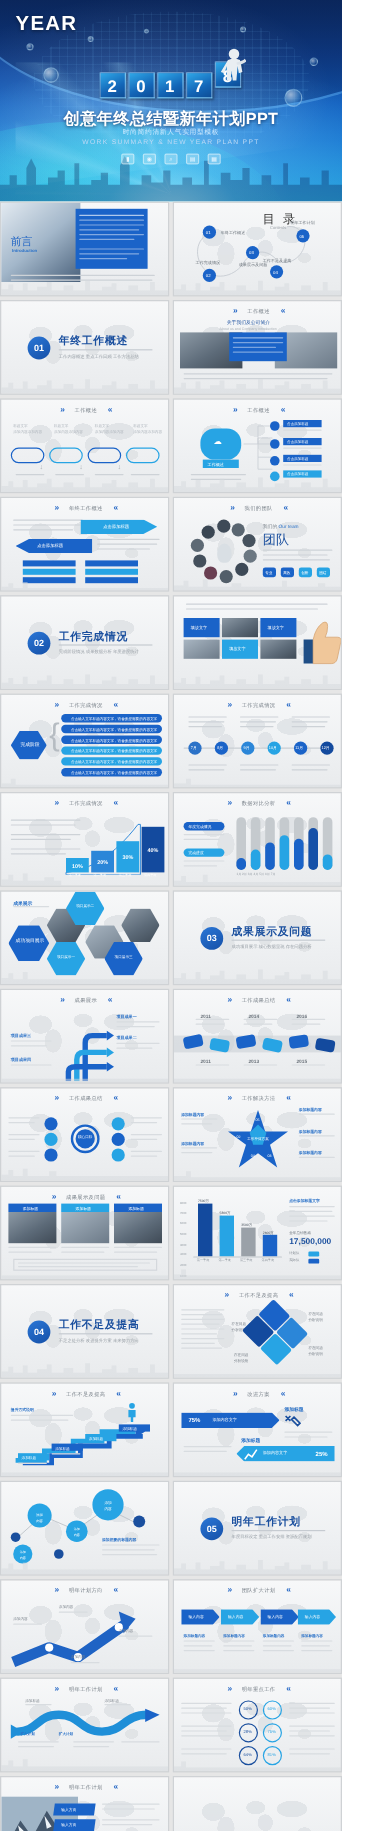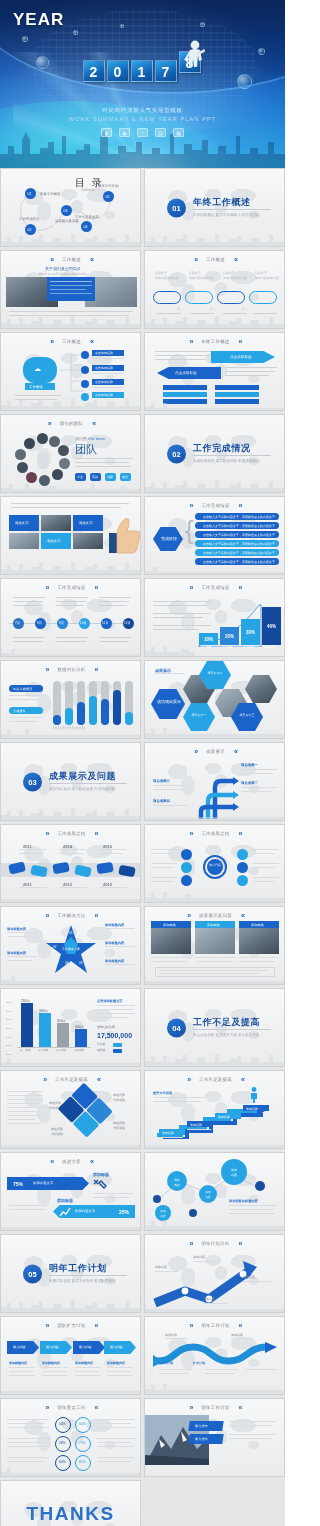--- a/index.html
+++ b/index.html
@@ -210,33 +210,54 @@
     <div class="cube">1</div>
     <div class="cube">7</div>
     <div class="cube up">8</div>
   </div>
   <svg class="figure" viewBox="0 0 22 36">
     <circle cx="12" cy="5" r="4.4" fill="#e9eef2"></circle>
     <path d="M7 10 q5-2 10 0 l2 10 -3 1 -1-6 -1 12 -3 0 -1-8 -1 8 -3 0 0-12 -2 6 -3-1 Z" fill="#e9eef2"></path>
     <path d="M14 12 q5-1 7-3 l1.5 2 q-3 3 -8 3 Z" fill="#dde4ea"></path>
   </svg>
 
+  <div class="cover-title">创意年终总结暨新年计划PPT</div>
   <div class="cover-sub1">时尚简约清新人气实用型模板</div>
   <div class="cover-sub2">WORK SUMMARY &amp; NEW YEAR PLAN PPT</div>
   <div class="cover-icons">
     <span>▮</span>
     <span>◉</span>
     <span>⌕</span>
     <span>▤</span>
     <span>▦</span>
   </div>
 </div>
 
 <div class="grid">
 
+  <div class="slide">
+    <div class="photo" style="left:0;top:0;width:66px;height:66px;background:linear-gradient(140deg,#dfe7ef,#9fb4c8 55%,#5e7governance);background:linear-gradient(140deg,#e3eaf1,#a3b7ca 50%,#49607a);"></div>
+    <div class="minittl" style="left:8px;top:26px;font-size:9px;color:#1f63c4;">前言</div>
+    <div class="bodytxt" style="left:9px;top:37px;font-size:3.6px;color:#2b72c8;font-weight:bold;">Introduction</div>
+    <div class="blk" style="left:62px;top:5px;width:60px;height:50px;"></div>
+    <div class="txl" style="left:65px;top:10px;width:54px;background:rgba(255,255,255,.65);"></div>
+    <div class="txl" style="left:65px;top:14px;width:54px;background:rgba(255,255,255,.45);"></div>
+    <div class="txl" style="left:65px;top:18px;width:54px;background:rgba(255,255,255,.45);"></div>
+    <div class="txl" style="left:65px;top:22px;width:50px;background:rgba(255,255,255,.45);"></div>
+    <div class="txl" style="left:65px;top:26px;width:54px;background:rgba(255,255,255,.45);"></div>
+    <div class="txl" style="left:65px;top:30px;width:46px;background:rgba(255,255,255,.45);"></div>
+    <div class="txl" style="left:65px;top:38px;width:54px;background:rgba(255,255,255,.45);"></div>
+    <div class="txl" style="left:65px;top:42px;width:50px;background:rgba(255,255,255,.45);"></div>
+    <div class="txl" style="left:65px;top:46px;width:40px;background:rgba(255,255,255,.45);"></div>
+    <div class="txl" style="left:8px;top:60px;width:120px;"></div>
+    <div class="txl" style="left:8px;top:64px;width:118px;"></div>
+    <svg class="sky" viewBox="0 0 141 13" preserveAspectRatio="none">
+        <path fill="#d5d9dd" d="M0,13 L0,8 L6,8 L6,4 L10,4 L10,9 L18,9 L18,3 L22,3 L22,9 L30,9 L30,6 L38,6 L38,2 L42,2 L42,9 L52,9 L52,5 L60,5 L60,9 L70,9 L70,1 L74,1 L74,9 L84,9 L84,6 L92,6 L92,3 L96,3 L96,9 L106,9 L106,5 L114,5 L114,9 L124,9 L124,2 L128,2 L128,9 L141,9 L141,13 Z"></path>
+      </svg>
+  </div>
 
   <div class="slide">
     <div class="map"></div>
     <div class="minittl" style="left:74px;top:7px;font-size:10px;color:#333;letter-spacing:2px;">目 录</div>
     <div class="bodytxt" style="left:80px;top:19px;font-size:3.4px;color:#9aa1a8;">Contents</div>
     <svg style="position:absolute;left:0;top:0;width:141px;height:79px;" viewBox="0 0 141 79">
       <path d="M30,25 C18,30 16,46 26,56 C36,66 52,60 58,50 C64,40 76,38 84,46 C92,54 104,48 108,38 C112,28 104,18 94,20" fill="none" stroke="#c9ced4" stroke-width=".8"></path>
     </svg>
     <div class="circ" style="left:24px;top:19px;width:11px;height:11px;"></div>
     <div class="bodytxt" style="left:26.5px;top:22px;font-size:3.6px;color:#fff;">01</div>
@@ -1107,17 +1128,16 @@
 
     <div class="txl s" style="left:84px;top:22px;width:48px;"></div>
     <div class="txl s" style="left:84px;top:26px;width:44px;"></div>
     <div class="txl s" style="left:84px;top:35px;width:48px;"></div>
     <div class="txl s" style="left:84px;top:39px;width:42px;"></div>
 
   </div>
 
   <div class="slide thanks">
     <div class="map"></div>
-    <div class="tk">THANKS</div>
 
   </div>
 
 </div>
 
 </body></html>

